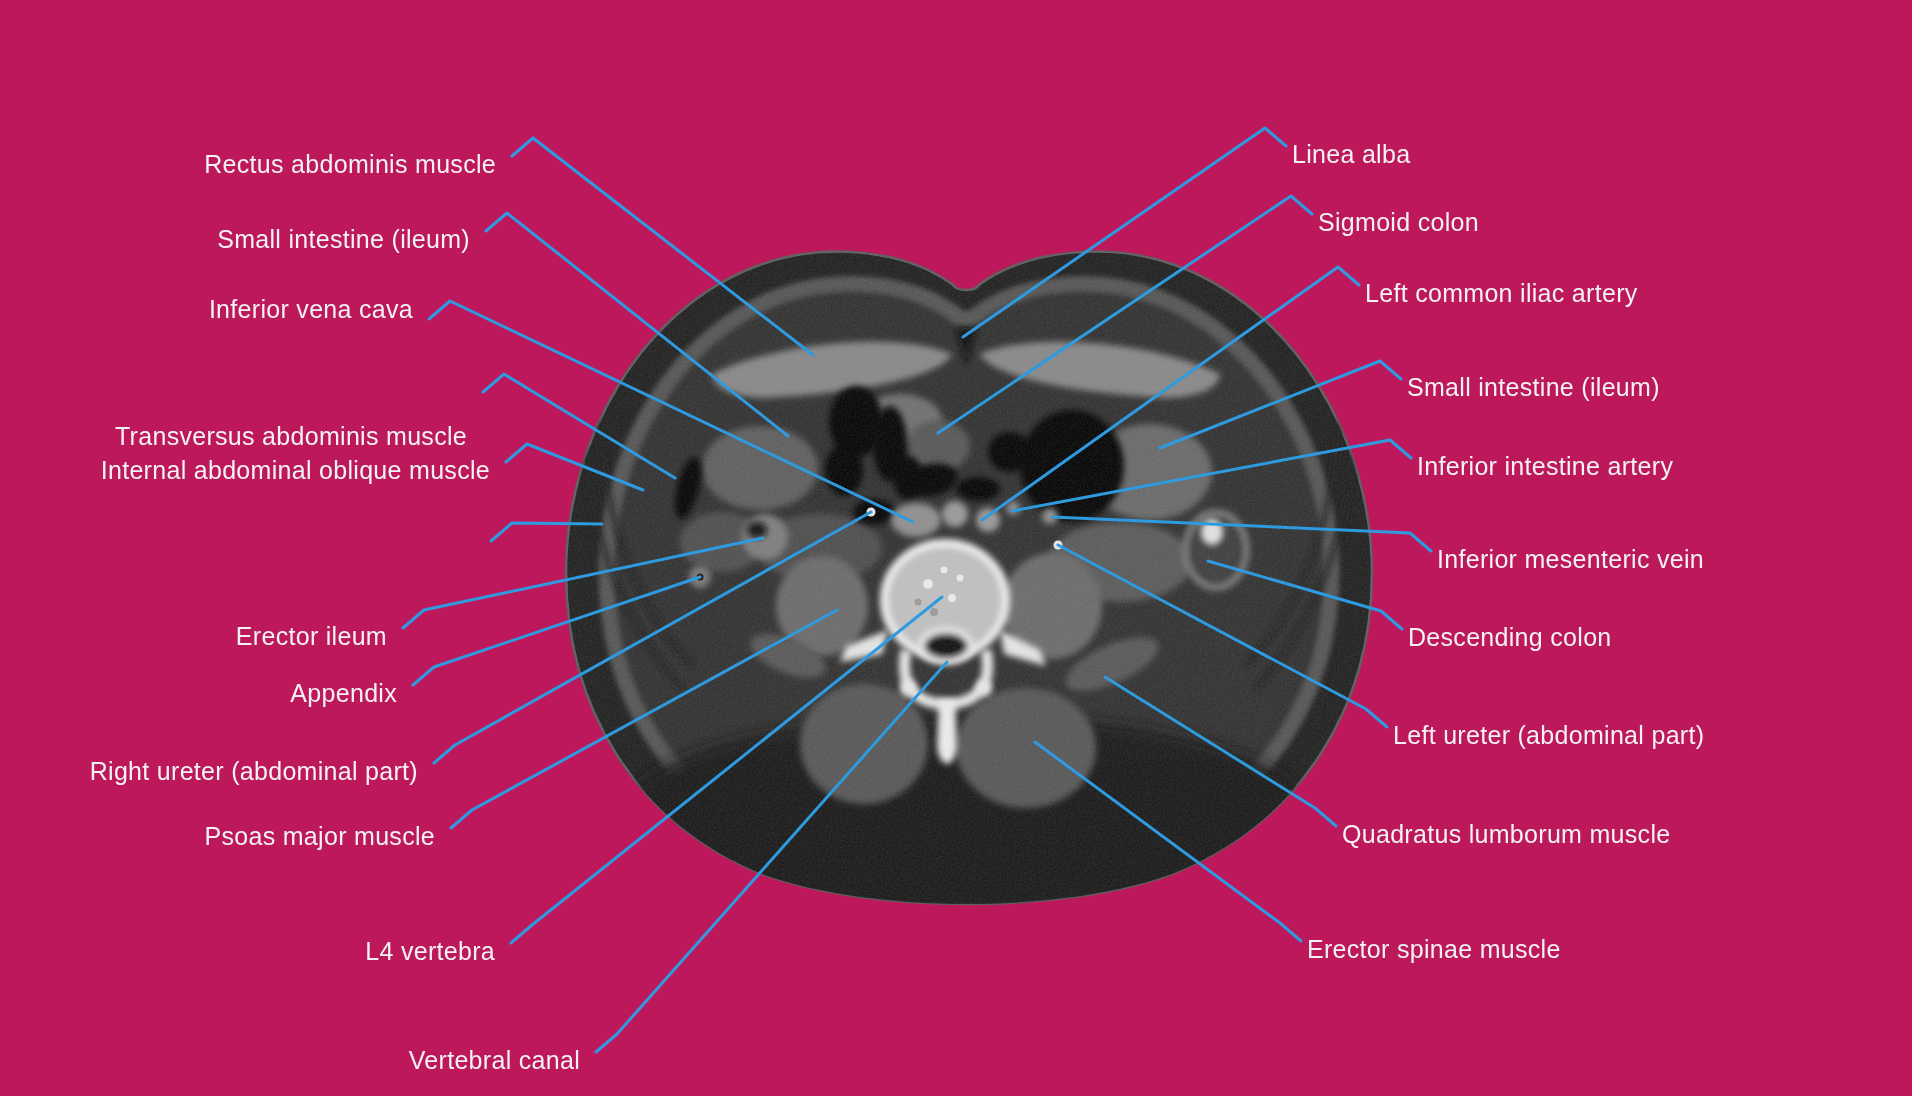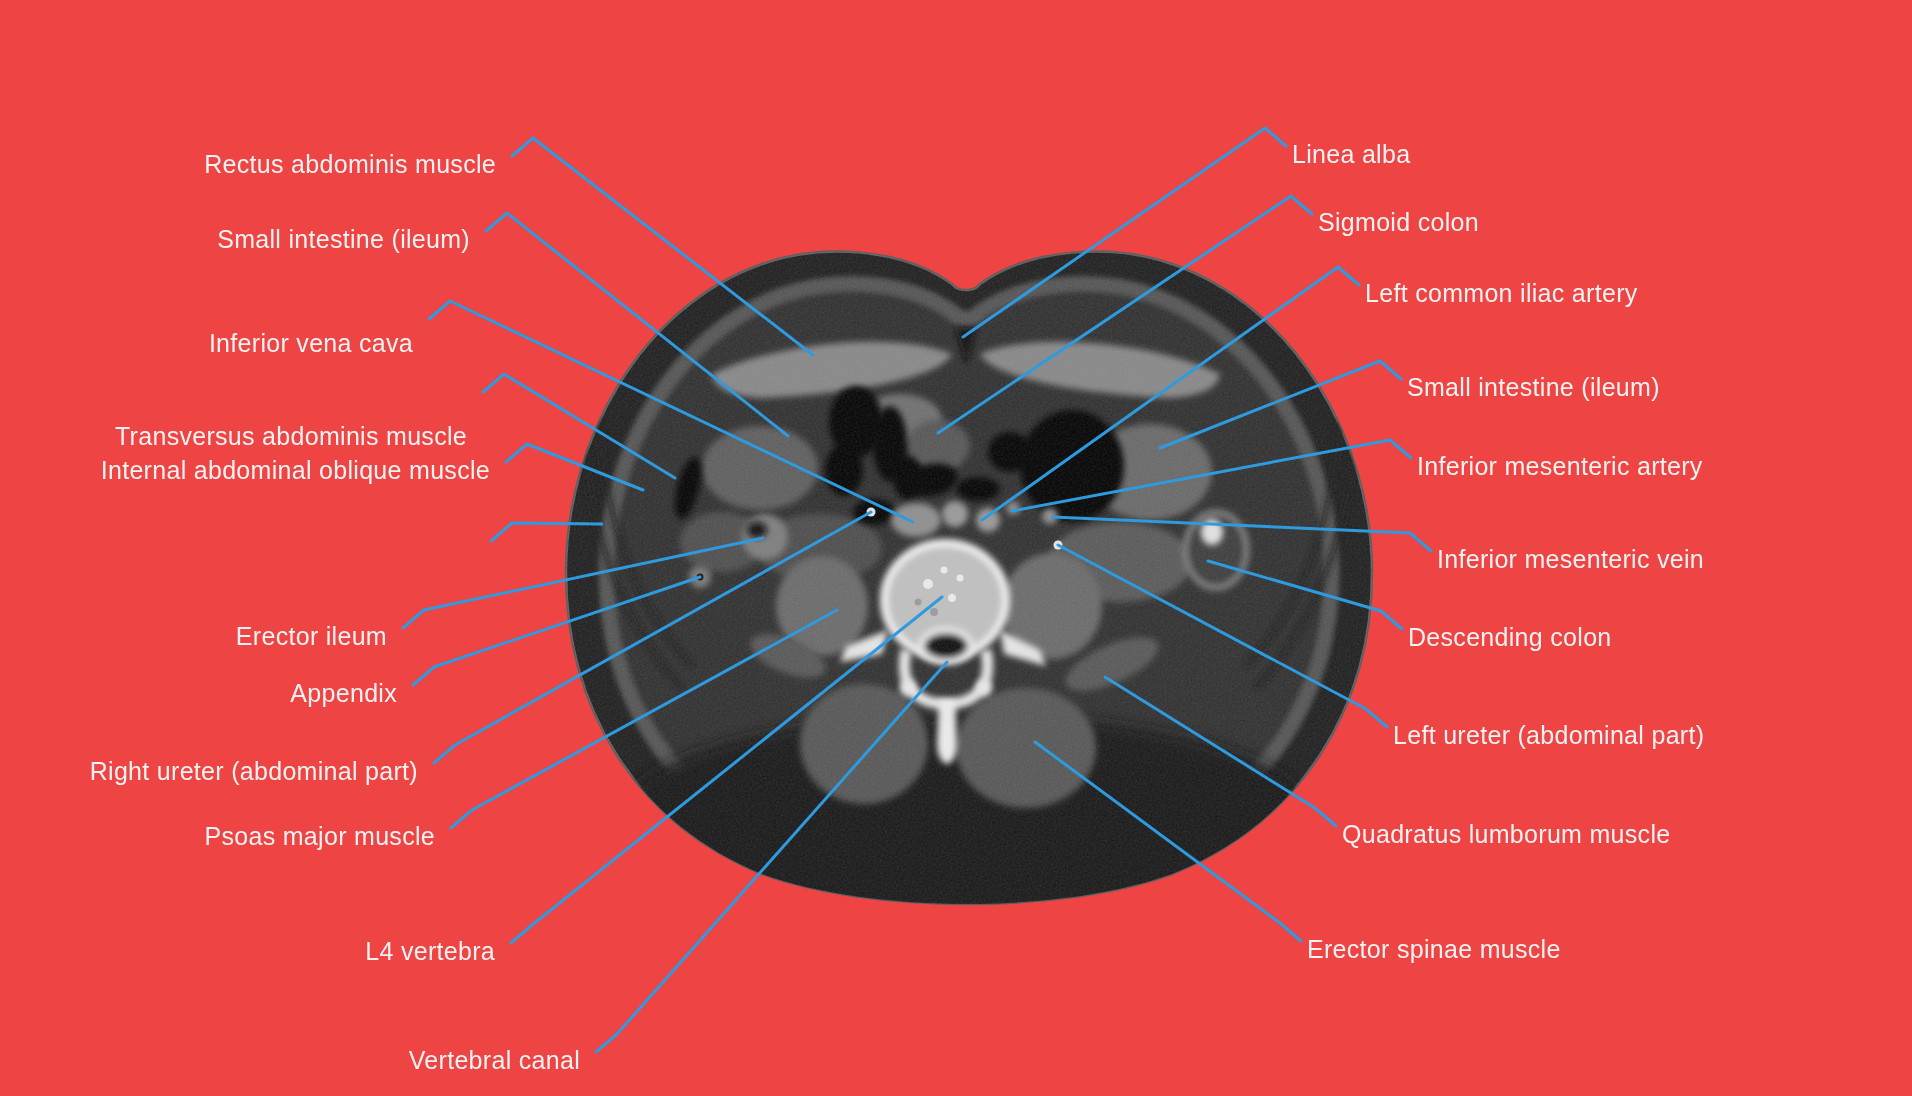--- a/index.html
+++ b/index.html
@@ -5,21 +5,21 @@
   html, body {
     margin: 0; padding: 0;
     width: 1912px; height: 1096px;
     background: #000;
     overflow: hidden;
     font-family: "Liberation Sans", "DejaVu Sans", sans-serif;
   }
   .stage {
     position: relative;
     width: 1912px; height: 1096px;
-    background: #ef4444;
+    background: #be185d;
   }
   .stage > svg {
     position: absolute; left: 0; top: 0;
     width: 1912px; height: 1096px;
   }
   #labels-layer {
     position: absolute; left: 0; top: 0;
     width: 1912px; height: 1096px;
     pointer-events: none;
   }
@@ -172,33 +172,33 @@
       <polyline points="1431,551 1410,533 1053,517" fill="none" stroke="#2e9be0" stroke-width="3" stroke-linecap="round" stroke-linejoin="round"></polyline>
       <polyline points="1402,629 1381,611 1208,561" fill="none" stroke="#2e9be0" stroke-width="3" stroke-linecap="round" stroke-linejoin="round"></polyline>
       <polyline points="1387,727 1366,709 1058,545" fill="none" stroke="#2e9be0" stroke-width="3" stroke-linecap="round" stroke-linejoin="round"></polyline>
       <polyline points="1336,826 1315,808 1105,677" fill="none" stroke="#2e9be0" stroke-width="3" stroke-linecap="round" stroke-linejoin="round"></polyline>
       <polyline points="1301,941 1280,923 1035,742" fill="none" stroke="#2e9be0" stroke-width="3" stroke-linecap="round" stroke-linejoin="round"></polyline>
     </svg>
 
   <div id="labels-layer" style="color: rgb(242, 242, 242); font-size: 25px;">
       <div class="label left" style="right: 1416px; top: 165px;">Rectus abdominis muscle</div>
       <div class="label left" style="right: 1442px; top: 240px;">Small intestine (ileum)</div>
-      <div class="label left" style="right: 1499px; top: 344px; text-align: center;">Inferior vena cava</div>
+      <div class="label left" style="right: 1499px; top: 310px; text-align: center;">Inferior vena cava</div>
       <div class="label left" style="right: 1445px; top: 401px; margin-top: 36px;">Transversus abdominis muscle</div>
       <div class="label left" style="right: 1422px; top: 471px; text-align: center;">Internal abdominal oblique muscle</div>
       <div class="label left" style="right: 1525px; top: 637px;">Erector ileum</div>
       <div class="label left" style="right: 1515px; top: 694px;">Appendix</div>
       <div class="label left" style="right: 1494px; top: 772px; text-align: right;">Right ureter (abdominal part)</div>
       <div class="label left" style="right: 1477px; top: 837px;">Psoas major muscle</div>
       <div class="label left" style="right: 1417px; top: 952px;">L4 vertebra</div>
       <div class="label left" style="right: 1332px; top: 1061px;">Vertebral canal</div>
       <div class="label right" style="left: 1292px; top: 155px;">Linea alba</div>
       <div class="label right" style="left: 1318px; top: 223px;">Sigmoid colon</div>
       <div class="label right" style="left: 1365px; top: 294px;">Left common iliac artery</div>
       <div class="label right" style="left: 1407px; top: 388px;">Small intestine (ileum)</div>
-      <div class="label right" style="left: 1417px; top: 467px;">Inferior mesenteric artery</div>
+      <div class="label right" style="left: 1417px; top: 467px;">Inferior intestine artery</div>
       <div class="label right" style="left: 1437px; top: 560px;">Inferior mesenteric vein</div>
       <div class="label right" style="left: 1408px; top: 638px;">Descending colon</div>
       <div class="label right" style="left: 1342px; top: 835px;">Quadratus lumborum muscle</div>
       <div class="label right" style="left: 1393px; top: 736px;">Left ureter (abdominal part)</div>
       <div class="label right" style="left: 1307px; top: 950px;">Erector spinae muscle</div>
     </div>
 </div>
 
 </body></html>

